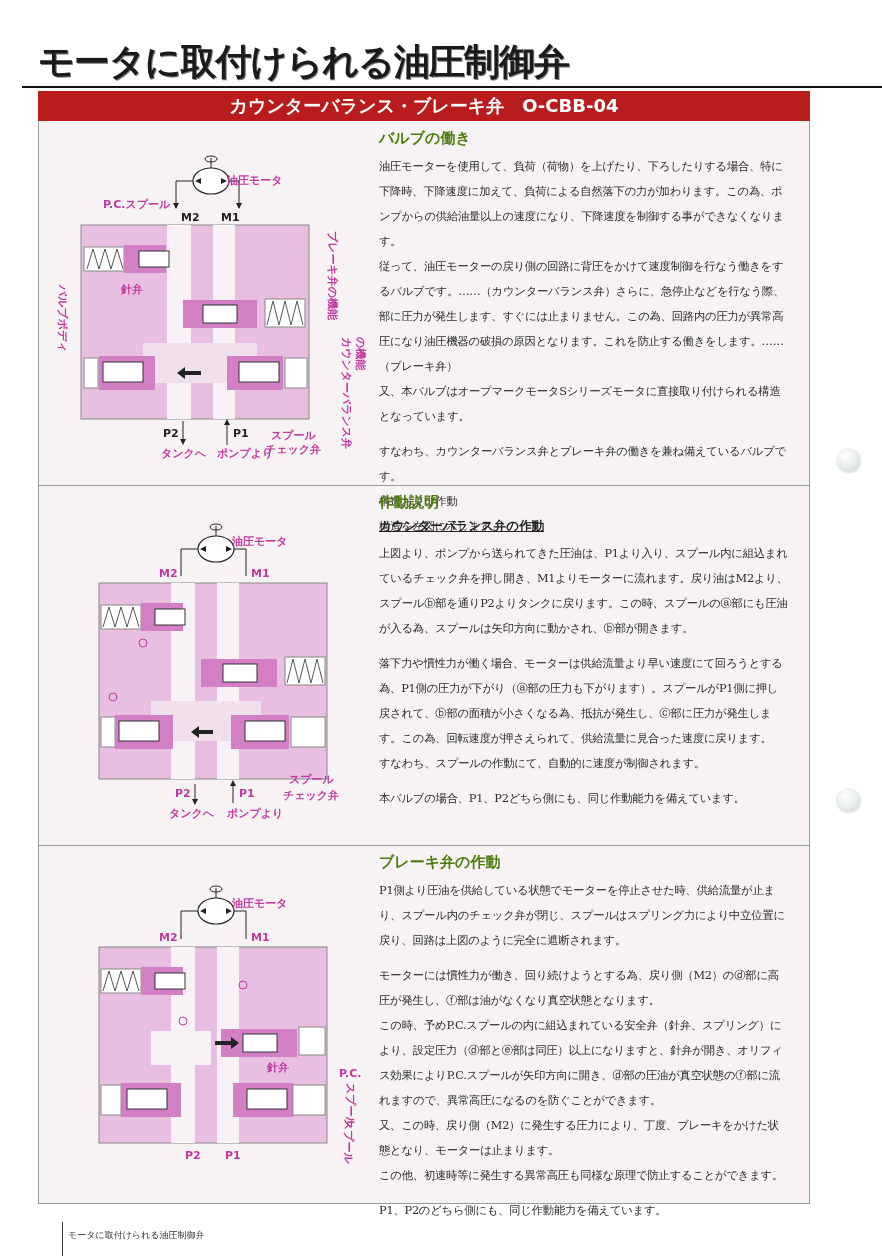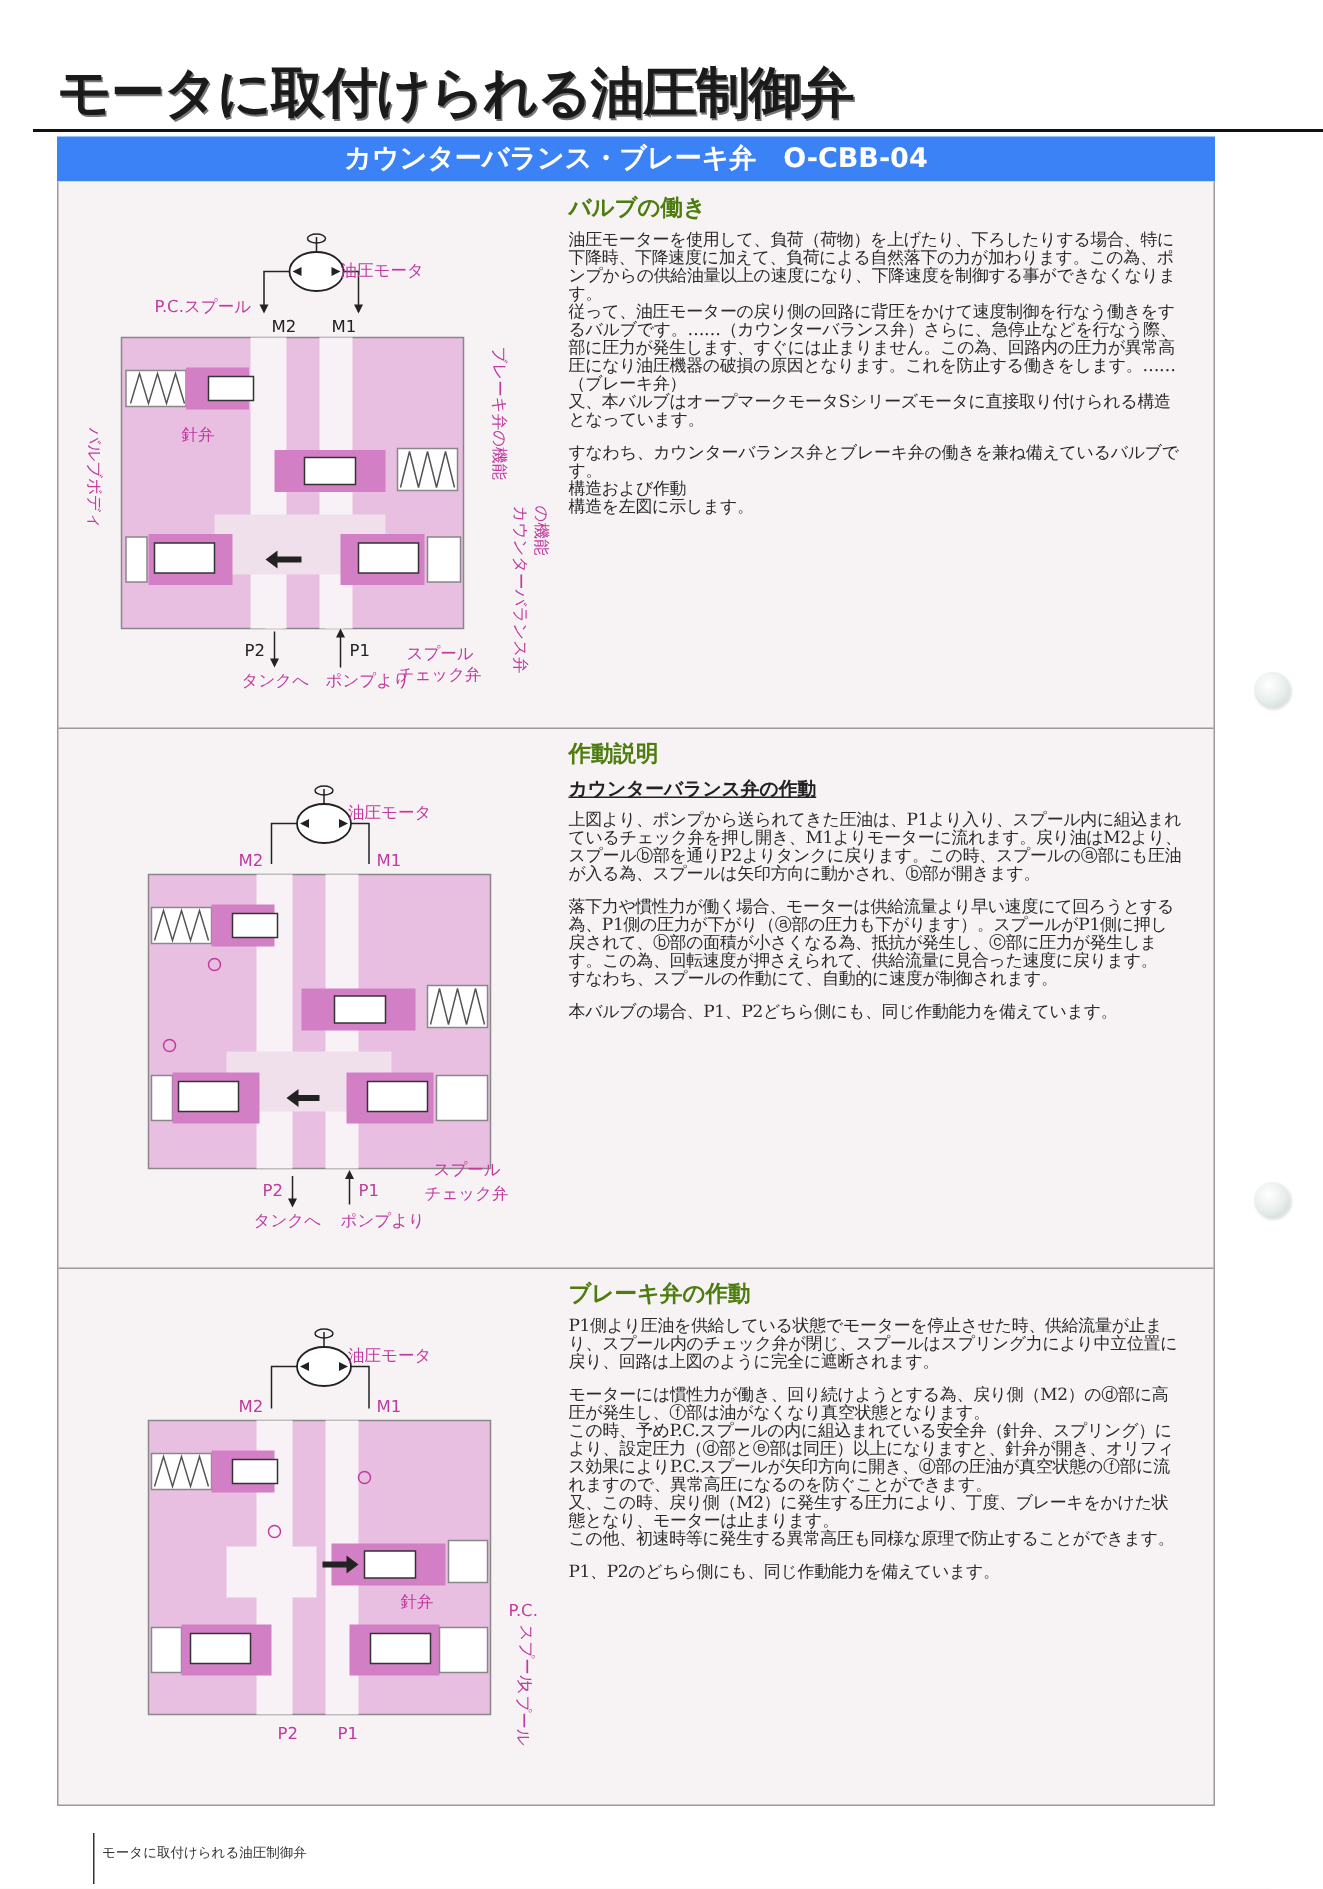--- a/index.html
+++ b/index.html
@@ -2,34 +2,34 @@
 <html><head>
 <meta charset="utf-8">
 <style>
   html, body { margin: 0; padding: 0; background: #ffffff; }
   body { width: 882px; height: 1259px; position: relative; overflow: hidden;
          font-family: "DejaVu Serif", serif; color: #222; }
   .page-title { position: absolute; left: 38px; top: 38px; font-family: "DejaVu Sans", sans-serif;
                 font-weight: bold; font-size: 36px; letter-spacing: -1px; color: #1a1a1a;
                 text-shadow: 1px 1px 0 #777; margin: 0; }
   .title-rule { position: absolute; left: 22px; top: 86px; width: 860px; height: 2px; background: #111; }
-  .product-bar { position: absolute; left: 38px; top: 91px; width: 772px; height: 30px; background: #3b82f6;
+  .product-bar { position: absolute; left: 38px; top: 91px; width: 772px; height: 30px; background: #b91c1c;
                  color: #fff; font-family: "DejaVu Sans", sans-serif; font-weight: bold; font-size: 18px;
                  text-align: center; line-height: 30px; }
   .frame { position: absolute; left: 38px; top: 121px; width: 770px; height: 1082px;
            border: 1px solid #9a9a9a; border-top: none; background: #f7f3f5; }
   .section { position: absolute; left: 0; width: 770px; border-bottom: 1px solid #9a9a9a; }
   .section:last-child { border-bottom: none; }
-  .diagram { position: absolute; left: 12px; width: 320px; }
+  .diagram { position: absolute; left: 12px; width: 320px; font-weight: bold; }
   .text-col { position: absolute; left: 340px; width: 410px; }
   h2.sec-heading { font-family: "DejaVu Sans", sans-serif; font-weight: bold; font-size: 15px;
                    margin: 0 0 6px 0; color: #4d7c0f; }
   h3.sub-heading { font-family: "DejaVu Sans", sans-serif; font-size: 12.5px; font-weight: bold;
                    margin: 0 0 6px 0; text-decoration: underline; color: #222; }
-  p.para { font-size: 11.3px; line-height: 12px; margin: 0 0 10px 0; color: #2a2a2a; letter-spacing: -0.2px; }
+  p.para { font-size: 11.3px; line-height: 25px; margin: 0 0 10px 0; color: #2a2a2a; letter-spacing: -0.2px; }
   p.para.tight { margin-bottom: 0; }
   .lbl { font-family: "DejaVu Sans", sans-serif; font-size: 11px; fill: #c03aa0; }
   .lblk { font-family: "DejaVu Sans", sans-serif; font-size: 11px; fill: #222; }
   .punch { position: absolute; width: 24px; height: 24px; border-radius: 50%;
            background: radial-gradient(circle at 40% 35%, #ffffff 0%, #e9efec 50%, #c8d2ce 100%);
            box-shadow: 1px 1px 2px rgba(0,0,0,0.15); }
   .footer-num { position: absolute; left: 38px; top: 1282px; font-family: "Liberation Sans", sans-serif;
                 font-weight: bold; font-size: 20px; color: #c2410c; }
   .footer-rule { position: absolute; left: 62px; top: 1222px; width: 1px; height: 34px; background: #333; }
   .footer-text { position: absolute; left: 68px; top: 1229px; font-size: 9px; color: #333; }

